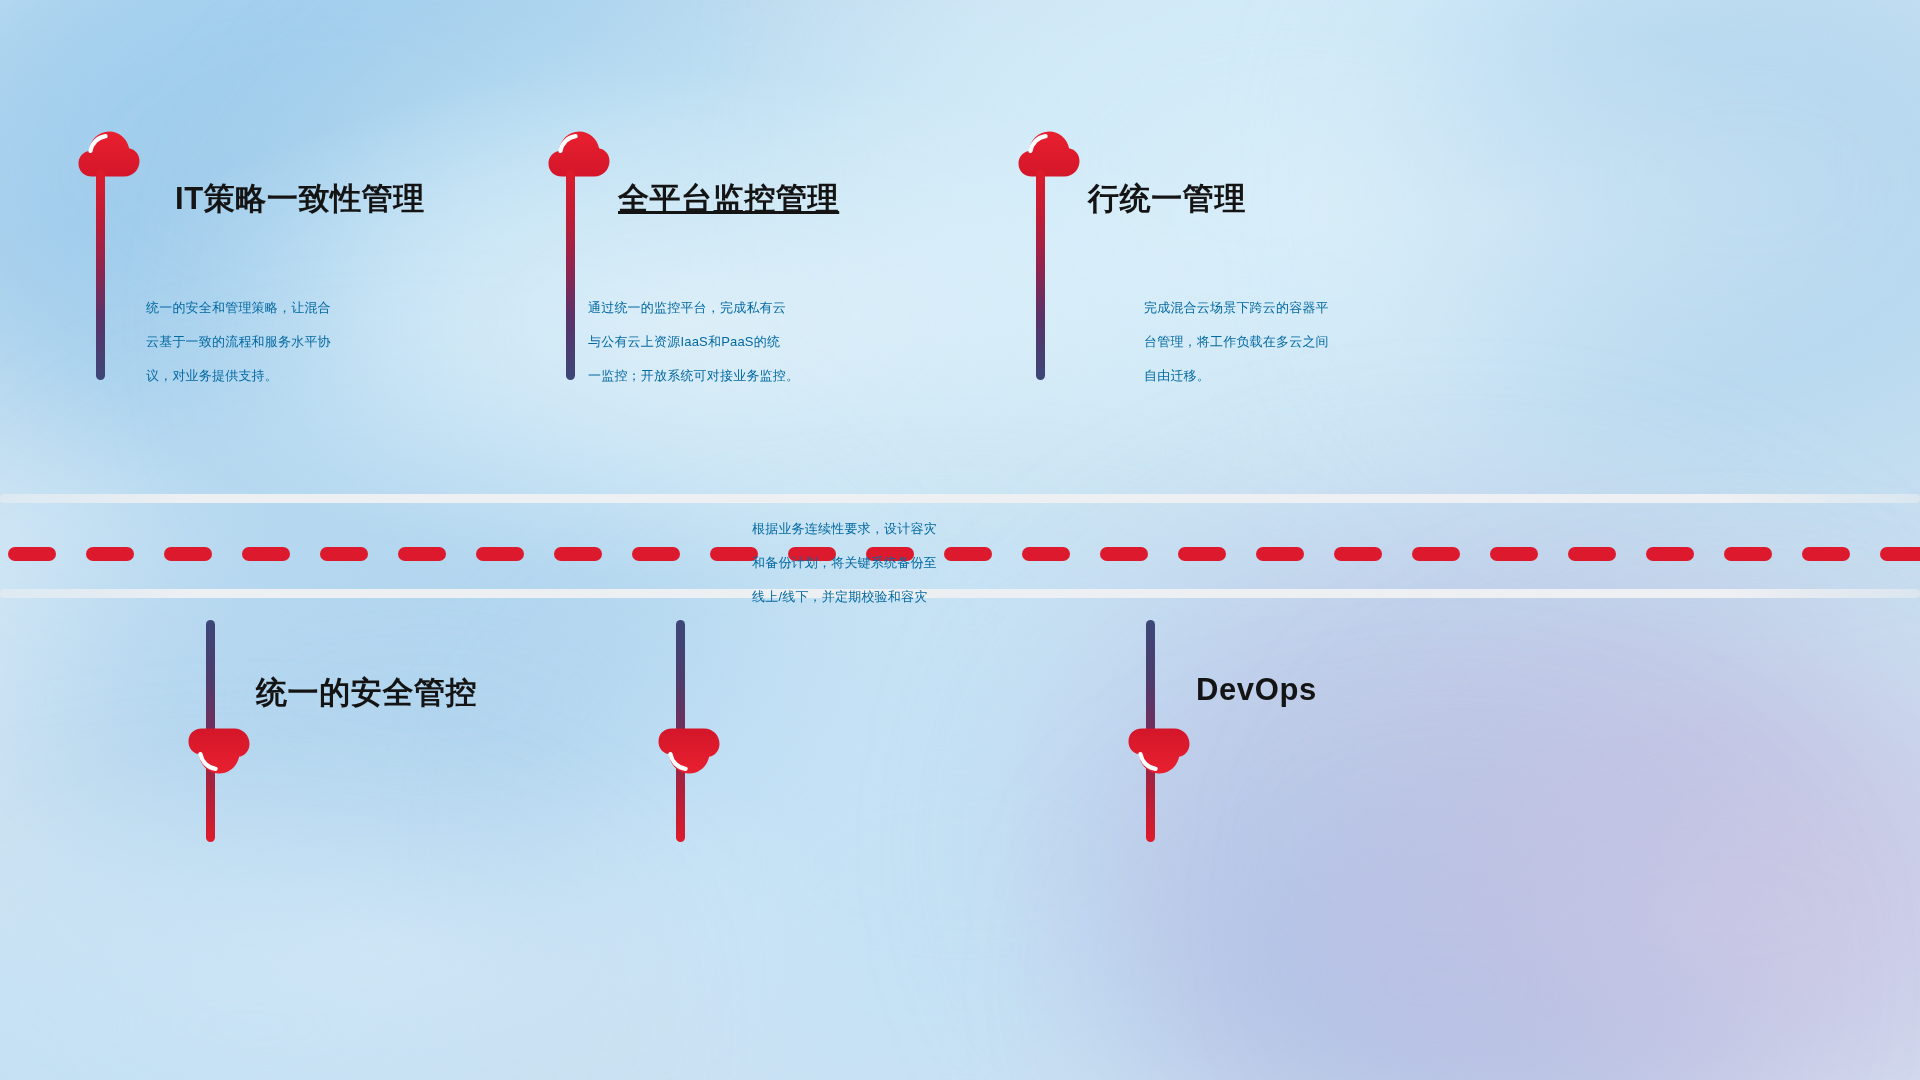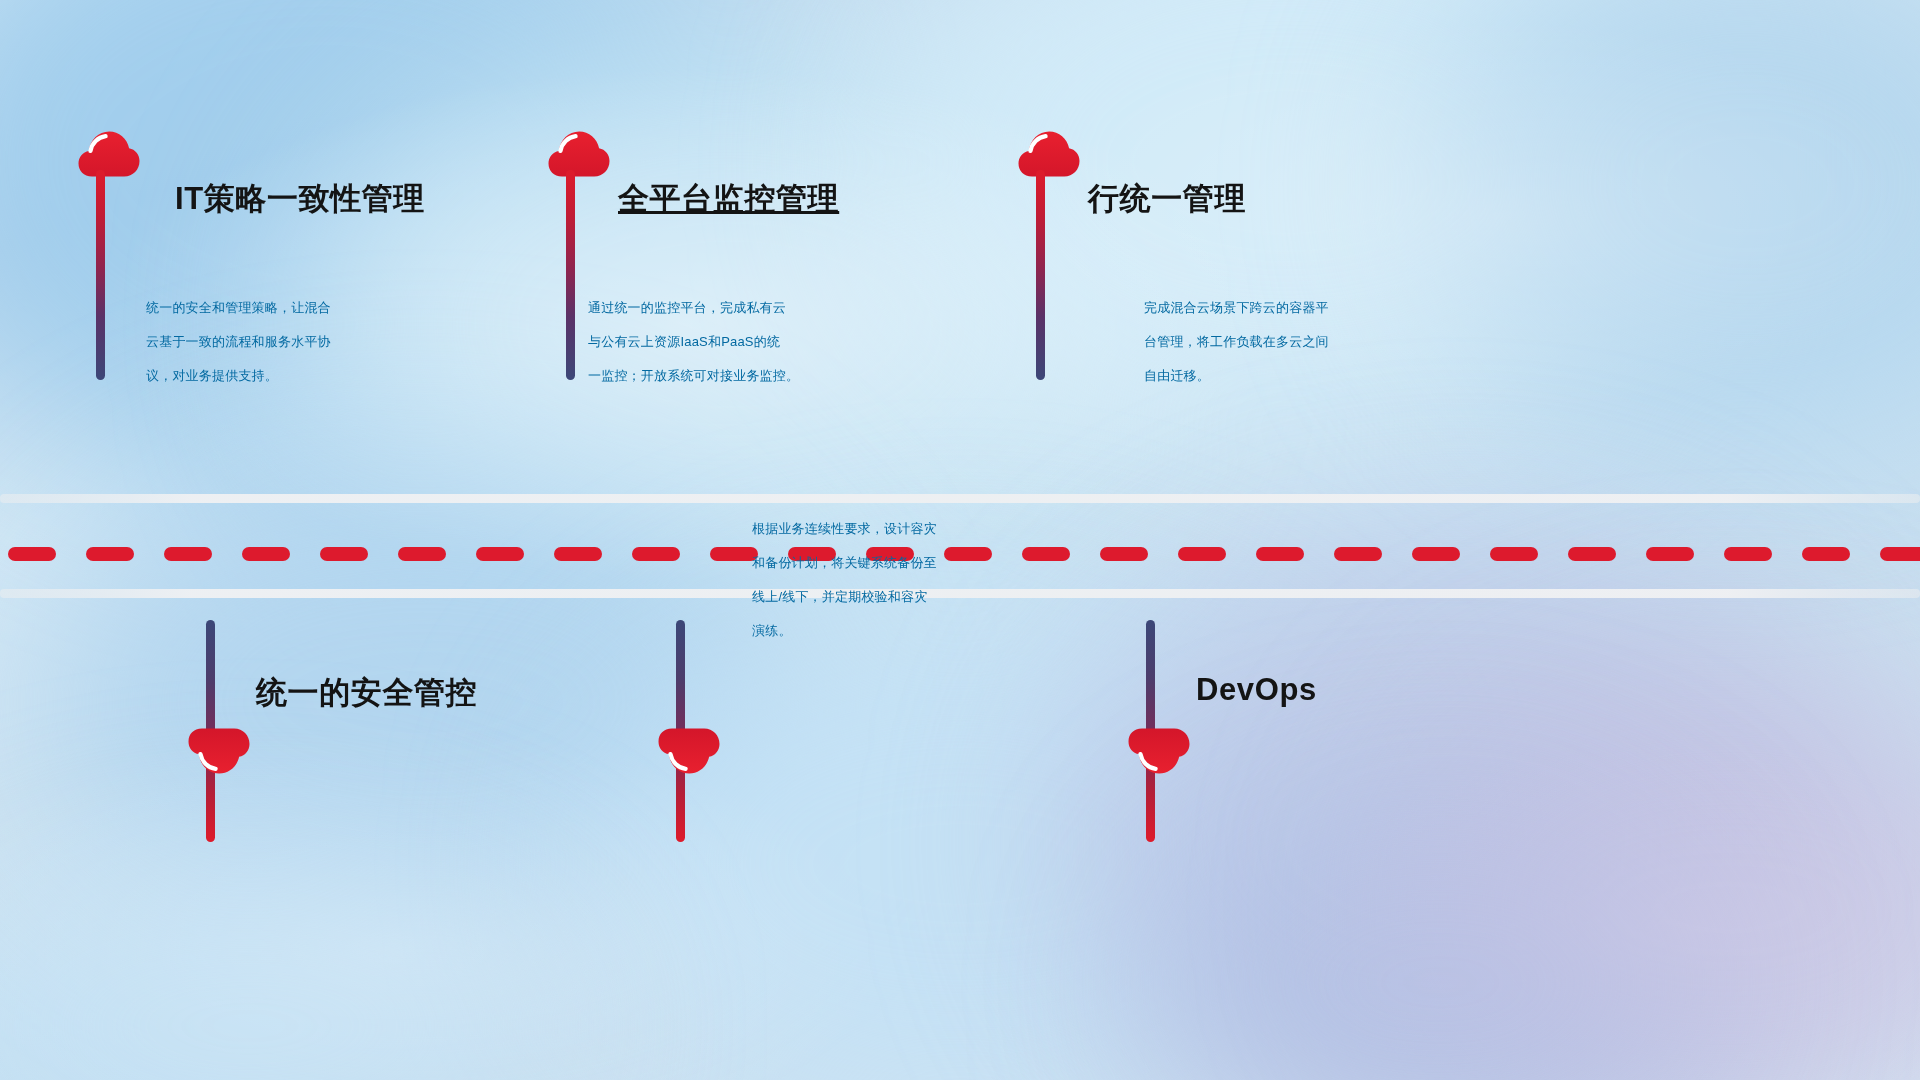--- a/index.html
+++ b/index.html
@@ -229,21 +229,20 @@
       <path d="M12.5 20.0 C13.8 12.2 20.0 6.2 27.6 5.2" stroke="#ffffff" stroke-width="4.2" stroke-linecap="round" fill="none"></path>
     </svg>
   </div>
 
   <div class="stem" style="left:676px; top:620px; height:222px;
        background:linear-gradient(180deg,#3C4778 0%,#4C3D6C 26%,#7A2B58 54%,#B41F38 78%,#DE1B2B 100%);"></div>
   <div class="col-body" style="left:726px; top:512px;margin-left:26px;">
     <span class="ln">根据业务连续性要求，设计容灾</span>
     <span class="ln">和备份计划，将关键系统备份至</span>
     <span class="ln">线上/线下，并定期校验和容灾</span>
-    <span class="ln">演练。</span>
   </div>
   <div class="cloud-icon" style="left:658px; top:728px; transform:scaleY(-1);">
     <svg viewBox="0 0 62 46">
       <path d="M14.0 45.5 C5.6 45.5 0.5 39.9 0.5 32.6 C0.5 26.0 4.8 20.9 10.9 19.9
                C12.0 8.9 20.6 0.5 31.2 0.5 C41.0 0.5 49.2 7.6 51.1 17.2
                C57.4 18.4 61.5 23.6 61.5 30.0 C61.5 38.6 55.0 45.5 46.2 45.5 Z" fill="url(#cloudGradTop)"></path>
       <path d="M12.5 20.0 C13.8 12.2 20.0 6.2 27.6 5.2" stroke="#ffffff" stroke-width="4.2" stroke-linecap="round" fill="none"></path>
     </svg>
   </div>
 

